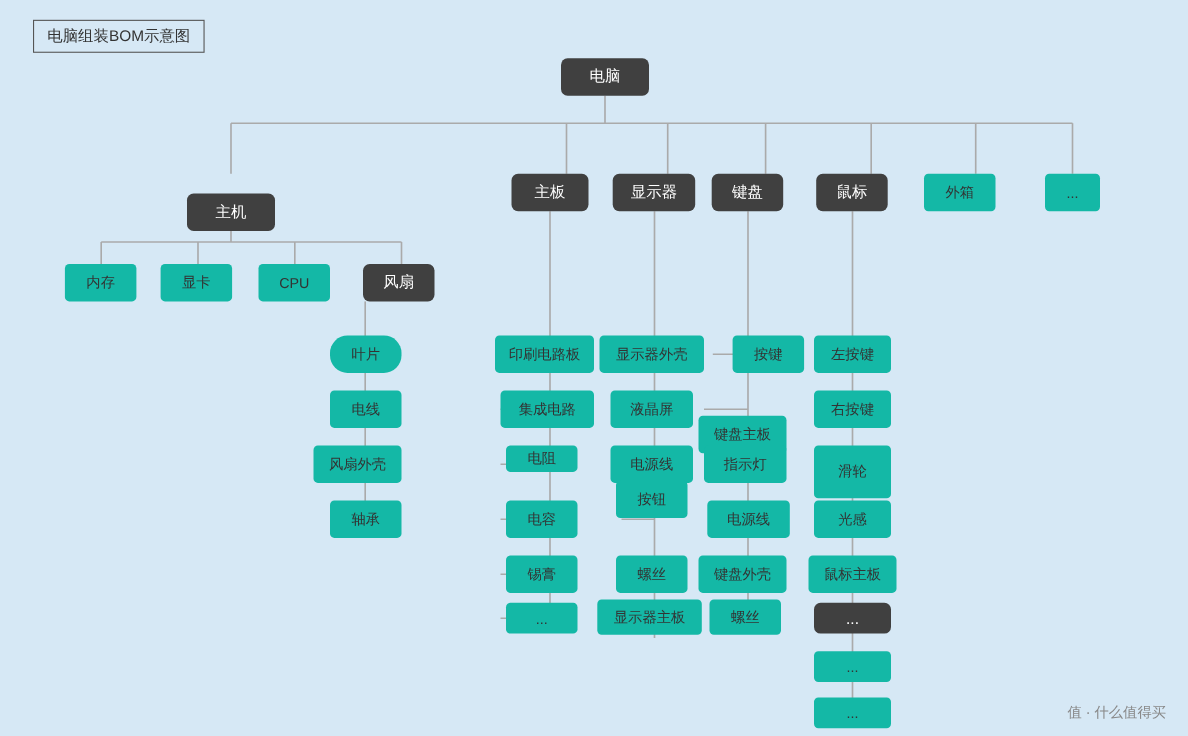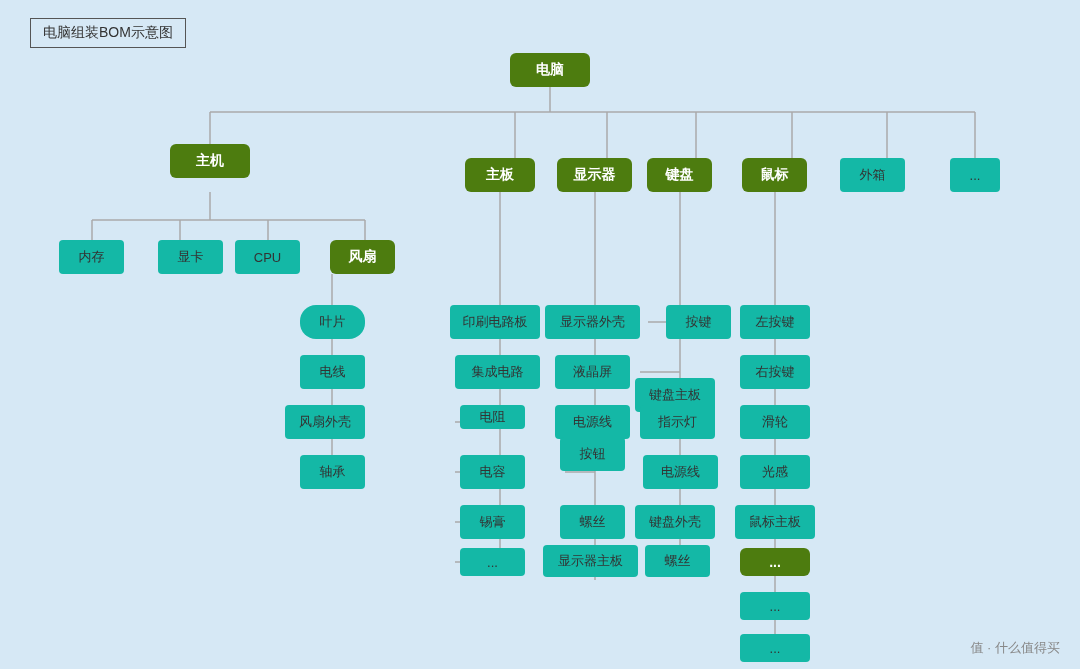--- a/index.html
+++ b/index.html
@@ -53,25 +53,25 @@
       position: absolute;
       display: flex;
       align-items: center;
       justify-content: center;
       font-size: 14px;
       text-align: center;
       border-radius: 4px;
     }
 
     .node-teal {
-      background: #4d7c0f;
+      background: #404040;
       color: white;
       border-radius: 6px;
       font-size: 14px;
-      font-weight: 700;
+      font-weight: 400;
     }
 
     .node-white {
       background: #14b8a6;
       color: #333;
       border: none;
       border-radius: 4px;
       font-size: 13px;
     }
   </style>
@@ -153,30 +153,30 @@
     <line x1="775" y1="422" x2="750" y2="422" stroke="#aaa" stroke-width="1.5"></line>
     <line x1="775" y1="472" x2="750" y2="472" stroke="#aaa" stroke-width="1.5"></line>
     <line x1="775" y1="522" x2="742" y2="522" stroke="#aaa" stroke-width="1.5"></line>
     <line x1="775" y1="562" x2="750" y2="562" stroke="#aaa" stroke-width="1.5"></line>
     <line x1="775" y1="606" x2="750" y2="606" stroke="#aaa" stroke-width="1.5"></line>
     <line x1="775" y1="644" x2="750" y2="644" stroke="#aaa" stroke-width="1.5"></line>
   </svg>
 
   <div class="node node-teal" style="left:510px;top:53px;width:80px;height:34px;">电脑</div>
 
-  <div class="node node-teal" style="left:170px;top:144px;width:80px;height:34px;">主机</div>
+  <div class="node node-teal" style="left:170px;top:176px;width:80px;height:34px;">主机</div>
   <div class="node node-teal" style="left:465px;top:158px;width:70px;height:34px;">主板</div>
   <div class="node node-teal" style="left:557px;top:158px;width:75px;height:34px;">显示器</div>
   <div class="node node-teal" style="left:647px;top:158px;width:65px;height:34px;">键盘</div>
   <div class="node node-teal" style="left:742px;top:158px;width:65px;height:34px;">鼠标</div>
   <div class="node node-white" style="left:840px;top:158px;width:65px;height:34px;">外箱</div>
   <div class="node node-white" style="left:950px;top:158px;width:50px;height:34px;">...</div>
 
   <div class="node node-white" style="left:59px;top:240px;width:65px;height:34px;">内存</div>
-  <div class="node node-white" style="left:158px;top:240px;width:65px;height:34px;">显卡</div>
+  <div class="node node-white" style="left:146px;top:240px;width:65px;height:34px;">显卡</div>
   <div class="node node-white" style="left:235px;top:240px;width:65px;height:34px;">CPU</div>
   <div class="node node-teal" style="left:330px;top:240px;width:65px;height:34px;">风扇</div>
 
   <div class="node node-white" style="left:300px;top:305px;width:65px;height:34px;border-radius:16px;">叶片</div>
   <div class="node node-white" style="left:300px;top:355px;width:65px;height:34px;">电线</div>
   <div class="node node-white" style="left:285px;top:405px;width:80px;height:34px;">风扇外壳</div>
   <div class="node node-white" style="left:300px;top:455px;width:65px;height:34px;">轴承</div>
 
   <div class="node node-white" style="left:450px;top:305px;width:90px;height:34px;">印刷电路板</div>
   <div class="node node-white" style="left:455px;top:355px;width:85px;height:34px;">集成电路</div>
@@ -194,21 +194,21 @@
 
   <div class="node node-white" style="left:666px;top:305px;width:65px;height:34px;">按键</div>
   <div class="node node-white" style="left:635px;top:355px;width:80px;height:34px;margin-top:23px;">键盘主板</div>
   <div class="node node-white" style="left:640px;top:405px;width:75px;height:34px;">指示灯</div>
   <div class="node node-white" style="left:643px;top:455px;width:75px;height:34px;">电源线</div>
   <div class="node node-white" style="left:635px;top:505px;width:80px;height:34px;">键盘外壳</div>
   <div class="node node-white" style="left:645px;top:545px;width:65px;height:32px;">螺丝</div>
 
   <div class="node node-white" style="left:740px;top:305px;width:70px;height:34px;">左按键</div>
   <div class="node node-white" style="left:740px;top:355px;width:70px;height:34px;">右按键</div>
-  <div class="node node-white" style="left:740px;top:405px;width:70px;height:34px;">滑轮</div>
+  <div class="node node-white" style="left:740px;top:405px;width:70px;height:48px;">滑轮</div>
   <div class="node node-white" style="left:740px;top:455px;width:70px;height:34px;">光感</div>
   <div class="node node-white" style="left:735px;top:505px;width:80px;height:34px;">鼠标主板</div>
   <div class="node node-teal" style="left:740px;top:548px;width:70px;height:28px;">...</div>
   <div class="node node-white" style="left:740px;top:592px;width:70px;height:28px;">...</div>
   <div class="node node-white" style="left:740px;top:634px;width:70px;height:28px;">...</div>
 
   <div class="watermark">值 · 什么值得买</div>
 </div>
 
 </body></html>

